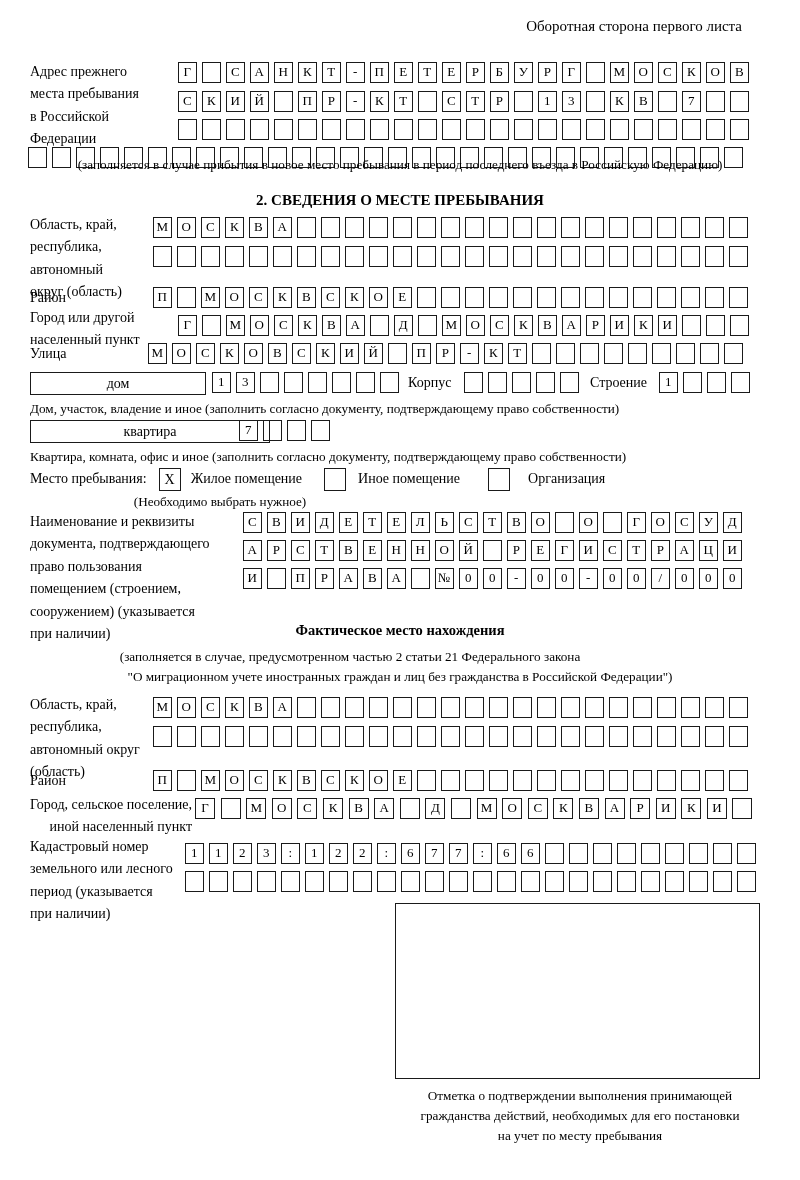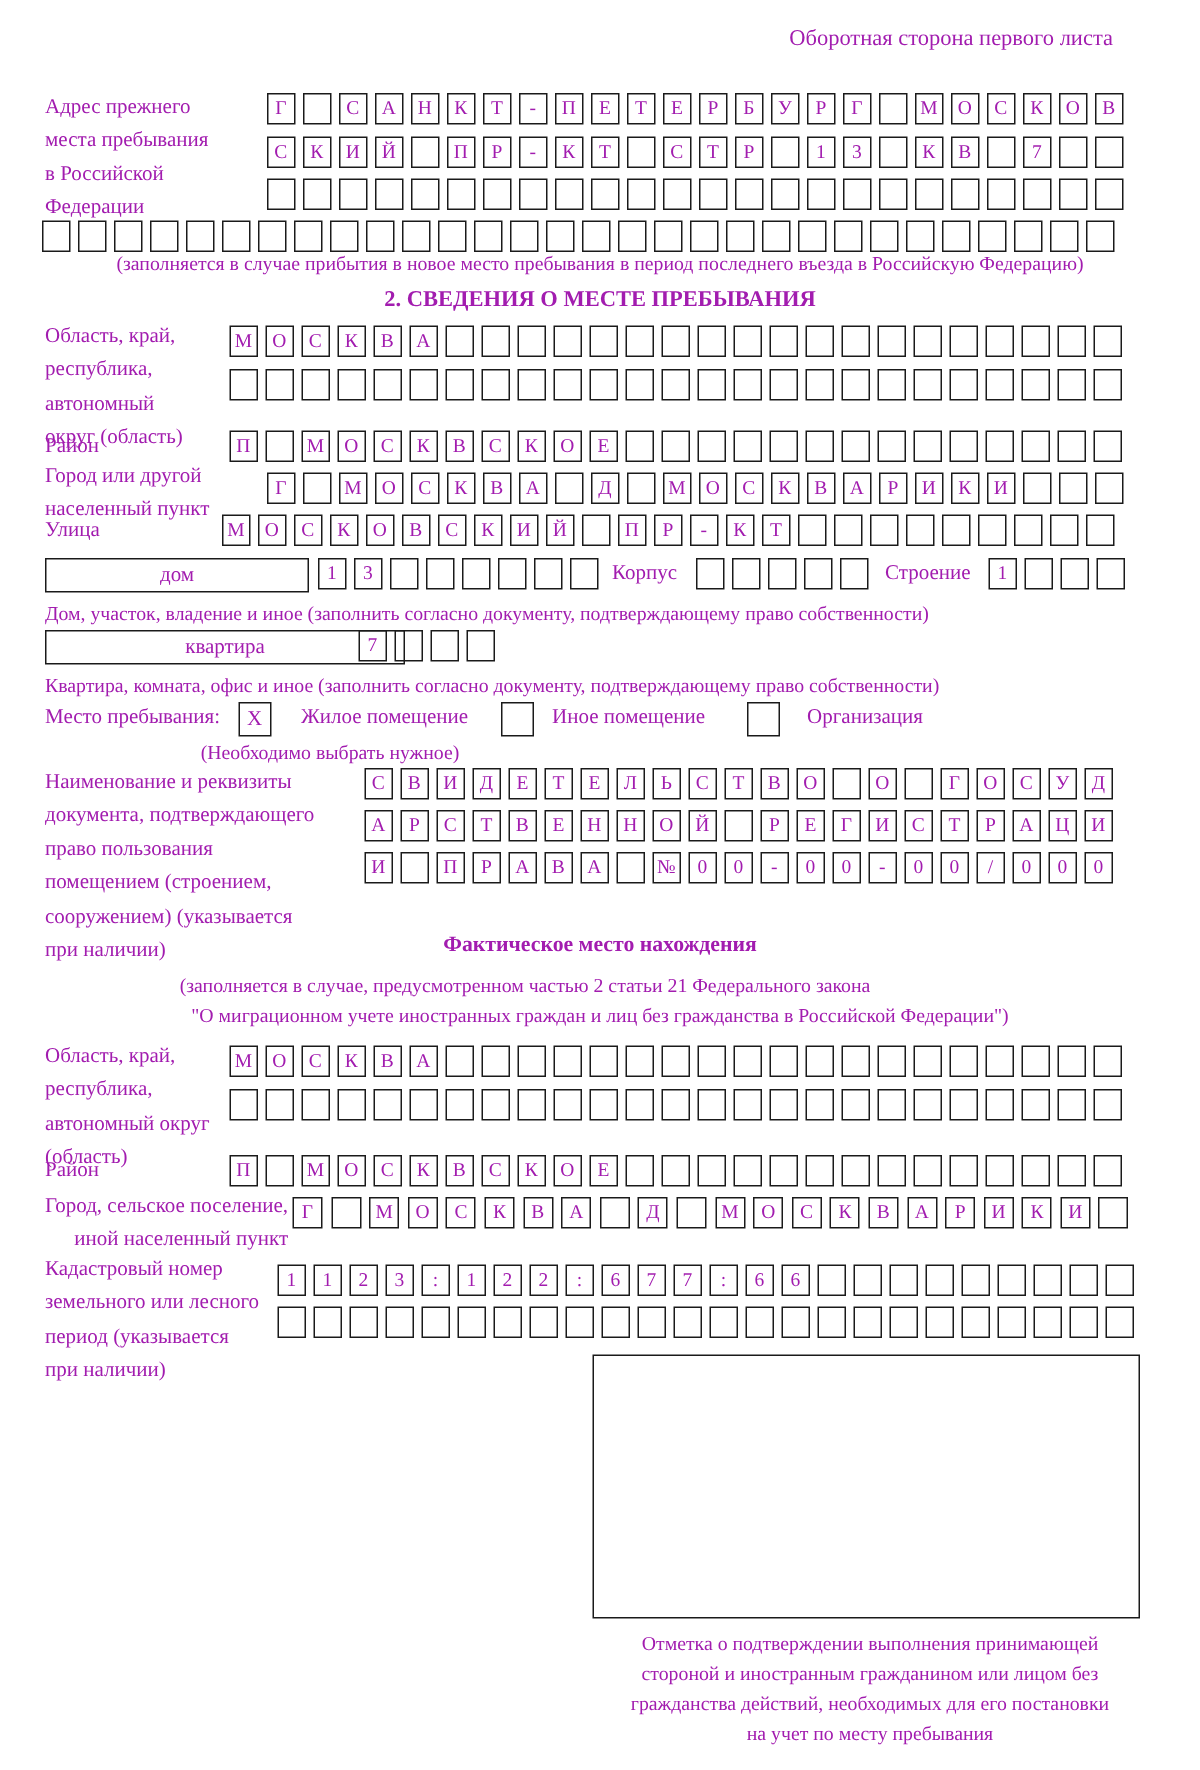--- a/index.html
+++ b/index.html
@@ -1,16 +1,16 @@
 <!DOCTYPE html>
 <html><head>
 <meta charset="utf-8">
 <style>
   html,body{margin:0;padding:0;background:#fff;}
-  .page{position:relative;width:800px;height:1180px;background:#fff;color:#a21caf;
+  .page{position:relative;width:800px;height:1180px;background:#fff;color:#000000;
         font-family:"Liberation Serif","DejaVu Serif",serif;overflow:hidden;}
   .abs{position:absolute;}
   .lbl{font-size:14px;line-height:1.15;}
   .small{font-size:13.2px;}
   .bold{font-weight:bold;}
   .center{text-align:center;}
   .right{text-align:right;}
   .cellrow{display:flex;}
   .cell{box-sizing:border-box;flex:0 0 auto;width:18.5px;height:21px;margin-right:5.5px;
         border:1.5px solid #1a1a1a;text-align:center;font-size:13px;line-height:18px;
@@ -140,21 +140,21 @@
       <span class="cell"></span>
       <span class="cell"></span>
       <span class="cell"></span>
       <span class="cell"></span>
       <span class="cell"></span>
       <span class="cell"></span>
       <span class="cell"></span>
       <span class="cell"></span>
       <span class="cell"></span>
     </div>
-  <div class="abs small center" style="left:0;top:168px;width:800px;">(заполняется в случае прибытия в новое место пребывания в период последнего въезда в Российскую Федерацию)</div>
+  <div class="abs small center" style="left:0;top:157px;width:800px;">(заполняется в случае прибытия в новое место пребывания в период последнего въезда в Российскую Федерацию)</div>
 
   <div class="abs bold center" style="left:0;top:192px;width:800px;font-size:15px;">2. СВЕДЕНИЯ О МЕСТЕ ПРЕБЫВАНИЯ</div>
 
   <div class="abs lines" style="left:30px;top:214px;">
       <div>Область, край,</div>
       <div>республика,</div>
       <div>автономный</div>
       <div>округ (область)</div>
     </div>
   <div class="abs cellrow" style="left:153px;top:217px;">
@@ -334,21 +334,21 @@
       <span class="cell">7</span>
       <span class="cell"></span>
       <span class="cell"></span>
       <span class="cell"></span>
     </div>
   <div class="abs small" style="left:30px;top:449px;">Квартира, комната, офис и иное (заполнить согласно документу, подтверждающему право собственности)</div>
 
   <div class="abs mrow" style="left:30px;top:468px;">
     <span class="lbl">Место пребывания:</span>
     <span class="cb" style="margin-left:12px;">X</span>
-    <span class="lbl" style="margin-left:20px;">Жилое помещение</span>
+    <span class="lbl" style="margin-left:10px;">Жилое помещение</span>
     <span class="cb" style="margin-left:22px;"></span>
     <span class="lbl" style="margin-left:12px;">Иное помещение</span>
     <span class="cb" style="margin-left:28px;"></span>
     <span class="lbl" style="margin-left:18px;">Организация</span>
   </div>
   <div class="abs small center" style="left:90px;top:494px;width:260px;">(Необходимо выбрать нужное)</div>
 
   <div class="abs lines" style="left:30px;top:511px;">
       <div>Наименование и реквизиты</div>
       <div>документа, подтверждающего</div>
@@ -605,18 +605,17 @@
       <span class="cell"></span>
       <span class="cell"></span>
       <span class="cell"></span>
       <span class="cell"></span>
       <span class="cell"></span>
     </div>
 
   <div class="abs stampbox" style="left:395px;top:903px;width:365px;height:176px;"></div>
   <div class="abs small center" style="left:383px;top:1086px;width:394px;line-height:20px;">
     <div>Отметка о подтверждении выполнения принимающей</div>
-    <div>стороной и иностранным гражданином или лицом без</div>
     <div>гражданства действий, необходимых для его постановки</div>
     <div>на учет по месту пребывания</div>
   </div>
 
 </div>
 
 </body></html>

